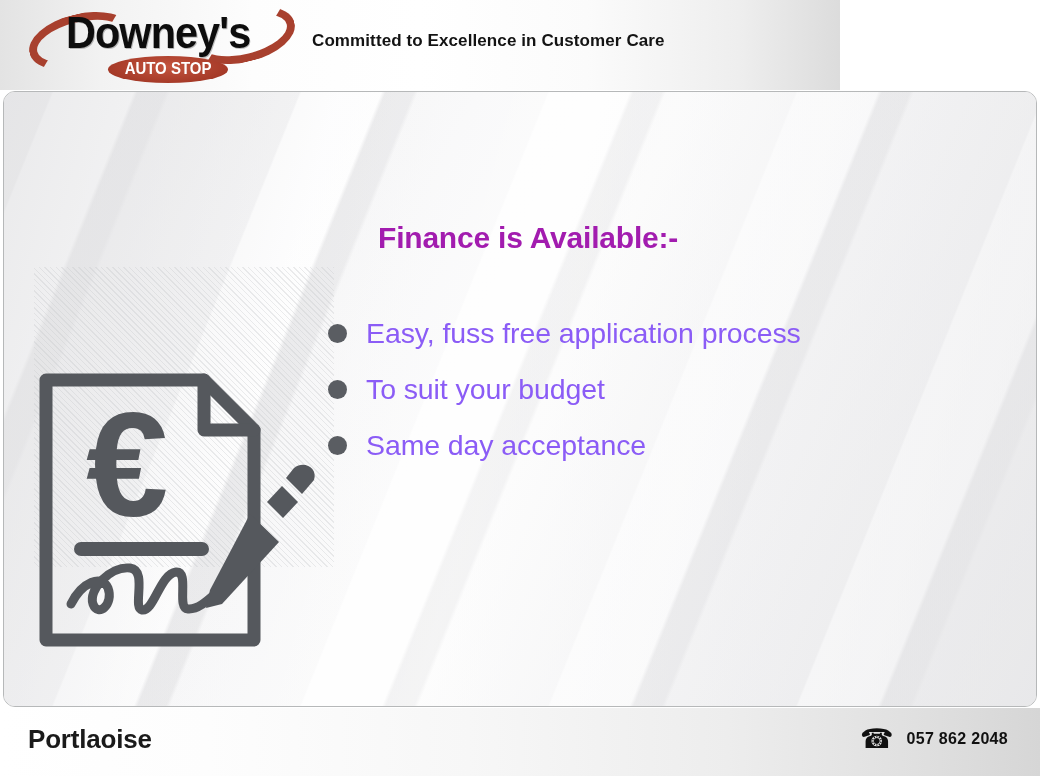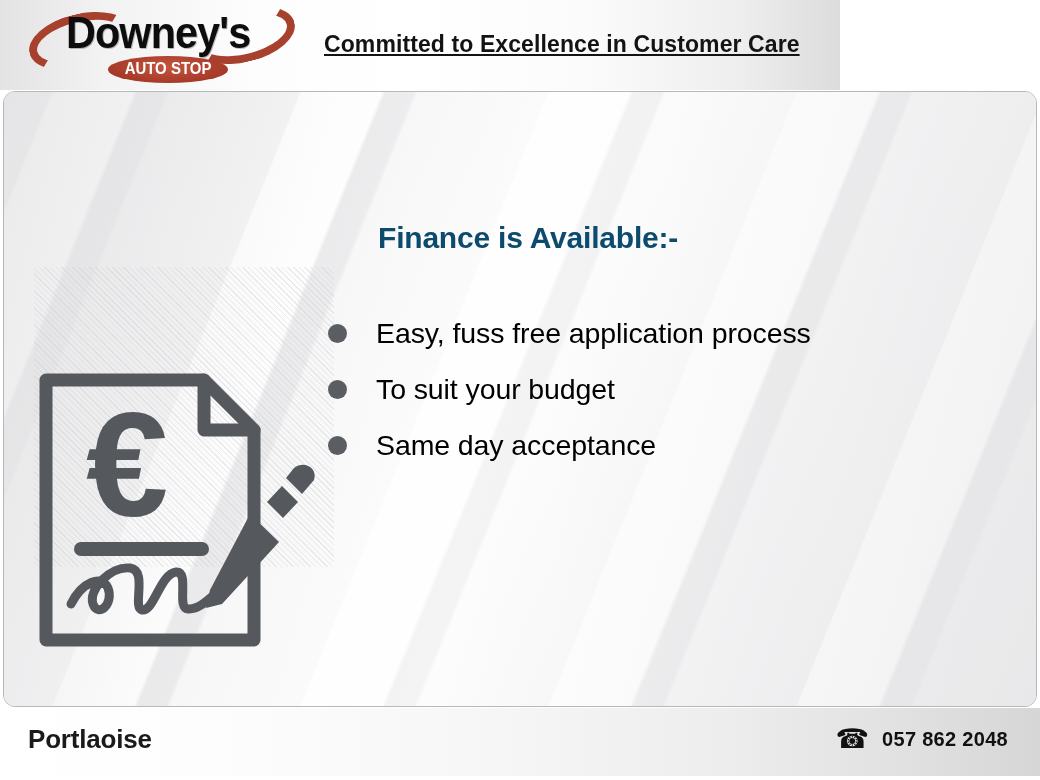--- a/index.html
+++ b/index.html
@@ -86,27 +86,26 @@
     color: #ffffff;
     letter-spacing: 0px;
     transform: scaleX(0.88);
     line-height: 20px;
     white-space: nowrap;
   }
 
   
   .tagline {
     position: absolute;
-    left: 324px; top: 31px;
-    font-size: 23px;
+    left: 312px; top: 31px;
+    font-size: 17px;
     font-weight: bold;
     color: #131313;
     letter-spacing: 0.1px;
     white-space: nowrap;
-    text-decoration: underline;
   }
 
   
   .logo-suzuki {
     position: absolute;
     left: 858px; top: 12px;
     width: 155px; height: 70px;
   }
   .suzuki-s {
     position: absolute;
@@ -187,44 +186,44 @@
     left: 32px; top: 272px;
     width: 290px; height: 292px;
   }
 
   
   .heading {
     position: absolute;
     left: 374px; top: 129px;
     font-size: 30px;
     font-weight: bold;
-    color: #0c4a6e;
+    color: #a21caf;
     letter-spacing: -0.2px;
     white-space: nowrap;
   }
   .bullet-list {
     position: absolute;
     left: 324px; top: 213px;
     width: 680px;
   }
   .bullet-row {
     display: flex;
     align-items: center;
     height: 56px;
   }
   .bullet-dot {
     width: 19px; height: 19px;
     border-radius: 50%;
     background: #5a5d62;
     flex: 0 0 auto;
   }
   .bullet-text {
-    margin-left: 29px;
+    margin-left: 19px;
     font-size: 28.5px;
-    color: #000000;
+    color: #8b5cf6;
     letter-spacing: -0.1px;
     white-space: nowrap;
   }
 
   
   .footer {
     position: absolute;
     left: 0; top: 708px;
     width: 1040px; height: 68px;
     background: linear-gradient(90deg,
@@ -246,21 +245,21 @@
     display: flex;
     align-items: center;
   }
   .phone-icon {
     font-size: 27px;
     line-height: 30px;
     color: #111111;
     margin-right: 13px;
   }
   .phone-number {
-    font-size: 20px;
+    font-size: 16px;
     font-weight: bold;
     color: #111111;
     letter-spacing: 0.3px;
     white-space: nowrap;
   }
 </style>
 </head>
 <body>
 
 <div class="header">

